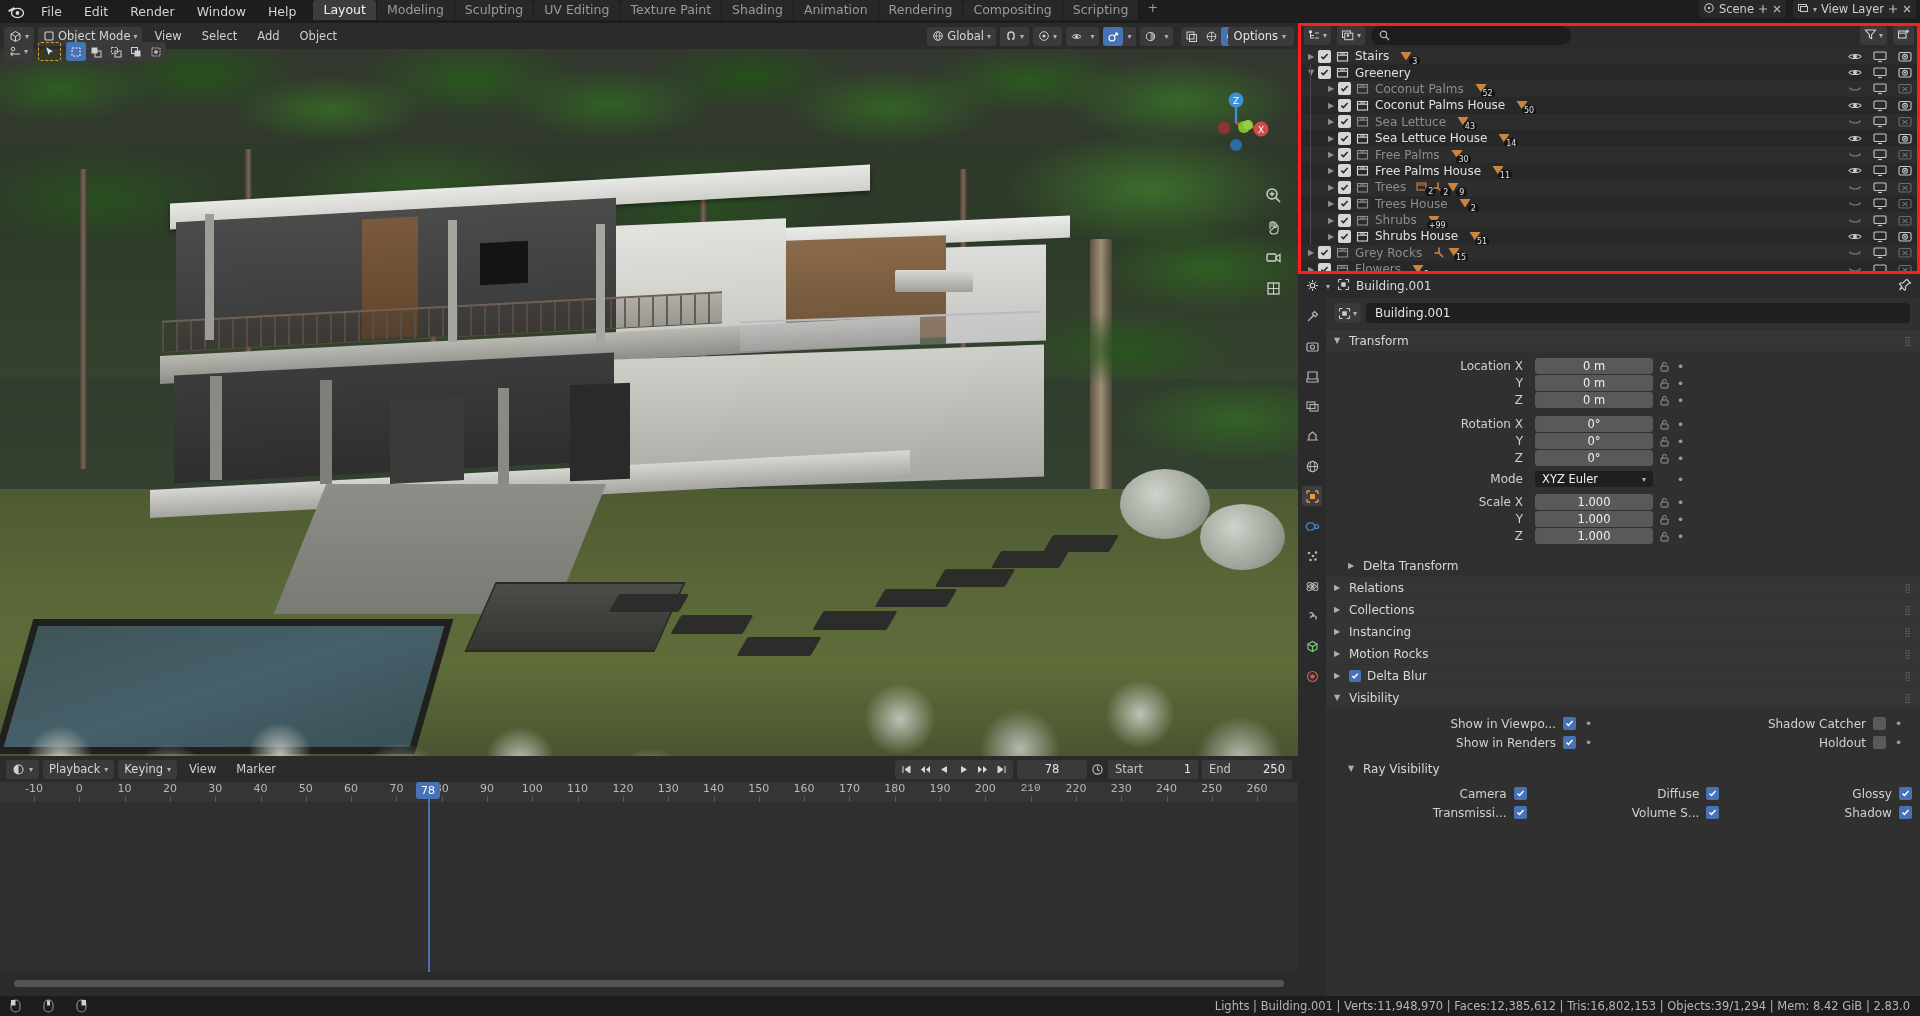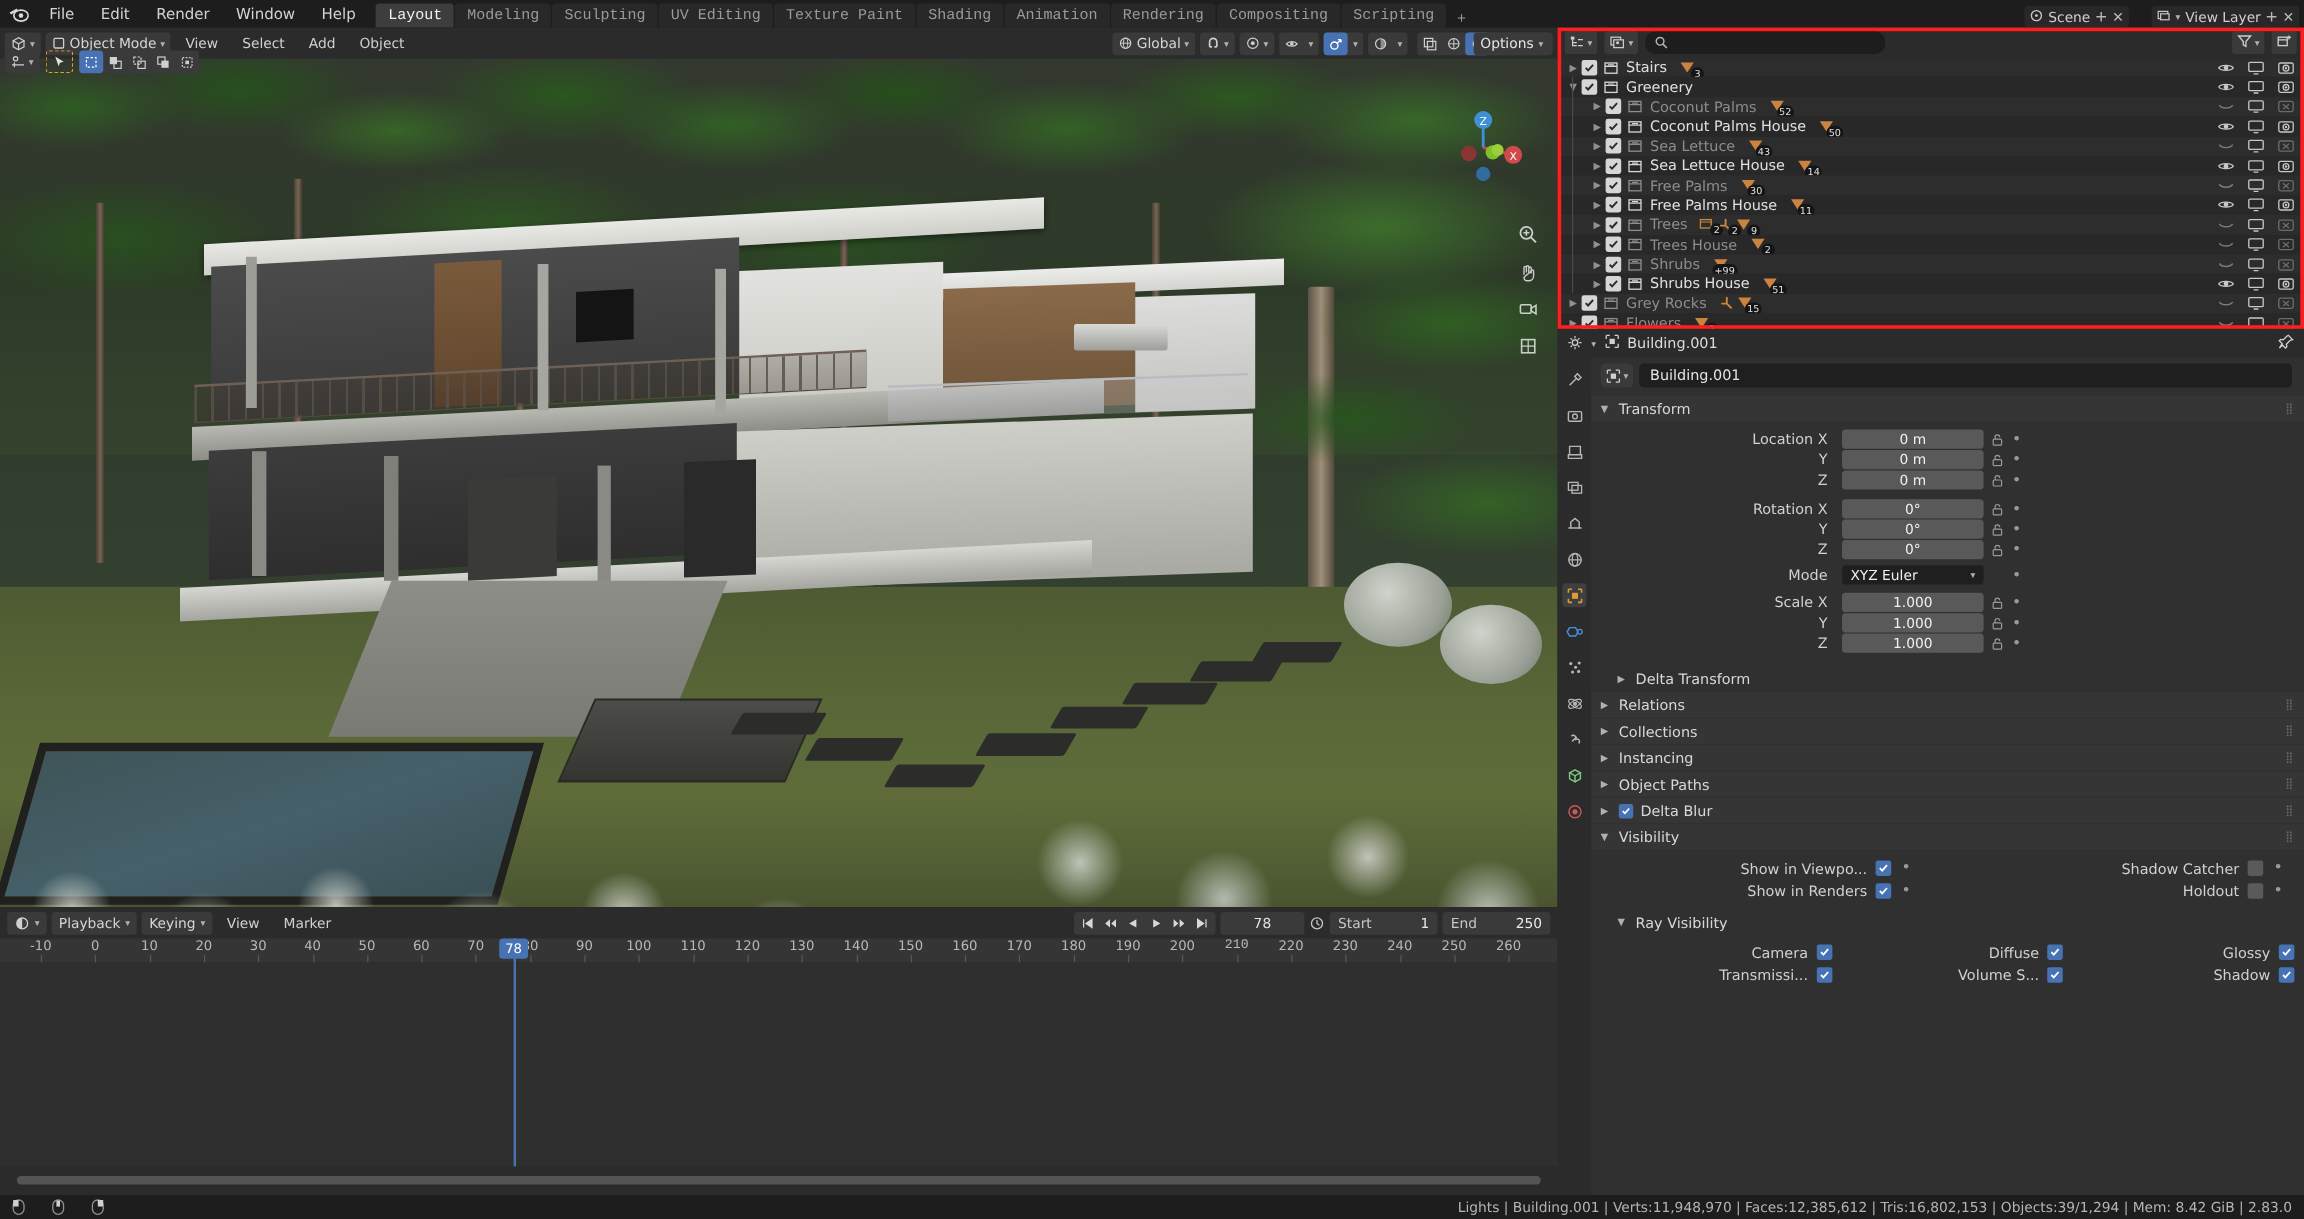--- a/index.html
+++ b/index.html
@@ -5,26 +5,26 @@
   * { box-sizing: border-box; margin:0; padding:0; }
   html,body { width:1920px; height:1016px; overflow:hidden; background:#1d1d1d;
     font-family:"DejaVu Sans", sans-serif; color:#e5e5e5; }
   .app { position:relative; width:1920px; height:1016px; }
 
   
   .topbar { position:absolute; top:0; left:0; width:1920px; height:23px;
     background:#1d1d1d; display:flex; align-items:center; font-size:12.5px; }
   .blender-logo { width:30px; height:23px; display:flex; align-items:center; justify-content:center; }
   .menu-item { padding:0 11px; height:23px; line-height:23px; color:#d3d3d3; cursor:default; }
-  .wstabs { display:flex; align-items:flex-end; height:23px; margin-left:6px;font-family:Liberation Mono, monospace; }
+  .wstabs { display:flex; align-items:flex-start; height:23px; margin-left:6px; }
   .wtab { padding:0 10px; height:20px; line-height:20px; color:#9a9a9a; font-size:12.5px;
     border-radius:3px 3px 0 0; background:#282828; margin-right:1px; }
   .wtab.active { background:#3d3d3d; color:#f0f0f0; }
   .wtab-plus { padding:0 8px; color:#9a9a9a; }
-  .topbar-right { position:absolute; right:4px; top:0; height:23px; display:flex; align-items:flex-end; gap:19px; }
+  .topbar-right { position:absolute; right:4px; top:0; height:23px; display:flex; align-items:flex-start; gap:7px; }
   .scene-box { display:flex; align-items:center; background:#282828; border-radius:3px; height:18px; padding:0 4px; gap:4px;}
   .scene-box .lbl { font-size:11.5px; color:#cfcfcf; }
 
   
   .vp-header { position:absolute; top:23px; left:0; width:1298px; height:26px;
     background:#2b2b2b; display:flex; align-items:center; padding:0 4px; gap:4px; font-size:11.5px; }
   .hdr-btn { display:flex; align-items:center; gap:3px; height:19px; padding:0 5px;
     background:#3a3a3a; border-radius:3px; color:#d6d6d6; }
   .hdr-txt { padding:0 8px; color:#d0d0d0; }
   .icon-grp { display:flex; align-items:center; background:#3a3a3a; border-radius:3px; height:19px; }
@@ -1622,21 +1622,21 @@
             <span>Collections</span>
             <span class="grip">⣿</span>
           </div>
           <div class="panel-hdr">
             <span class="tri">▶</span>
             <span>Instancing</span>
             <span class="grip">⣿</span>
           </div>
           <div class="panel-hdr">
             <span class="tri">▶</span>
-            <span>Object Paths</span>
+            <span>Motion Rocks</span>
             <span class="grip">⣿</span>
           </div>
           <div class="panel-hdr">
             <span class="tri">▶</span>
             <span class="cb" style="width: 12px; height: 12px;">
               <svg width="8" height="8" viewBox="0 0 9 9">
                 <path d="M1.5 4.5l2 2 4-4.5" stroke="#fff" stroke-width="1.6" fill="none"></path>
               </svg>
             </span>
             <span>Delta Blur</span>

